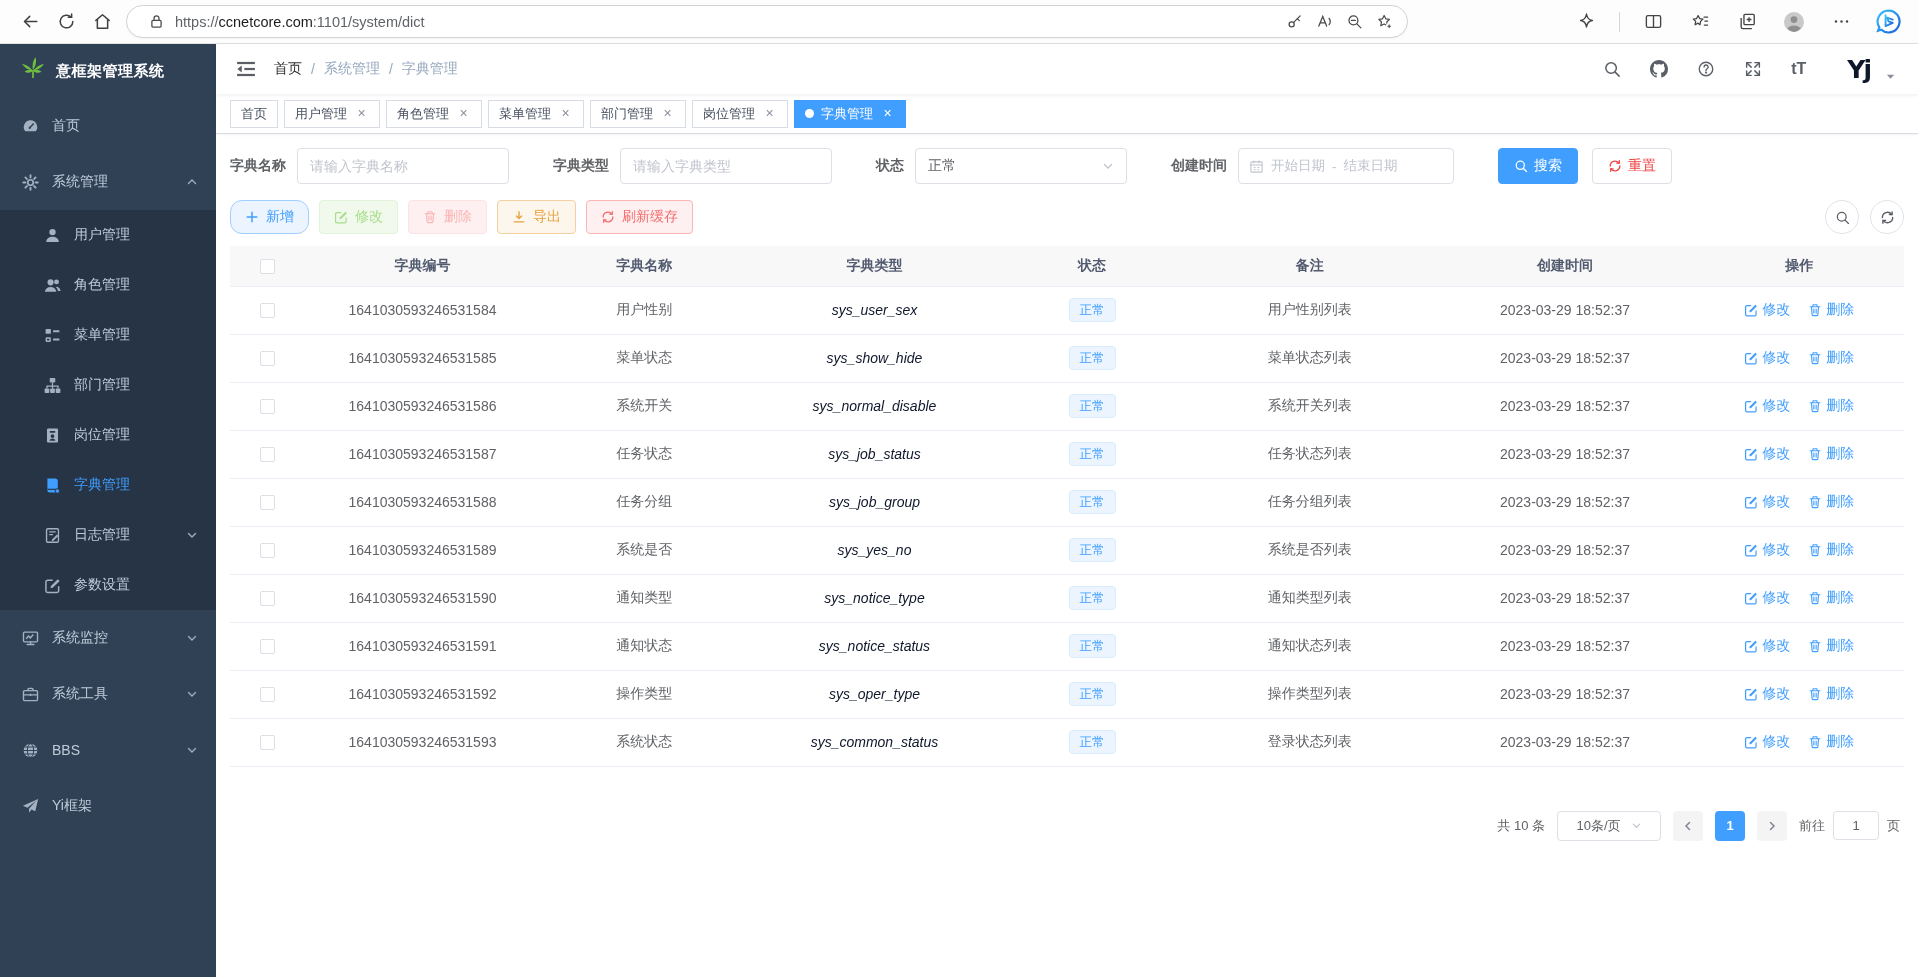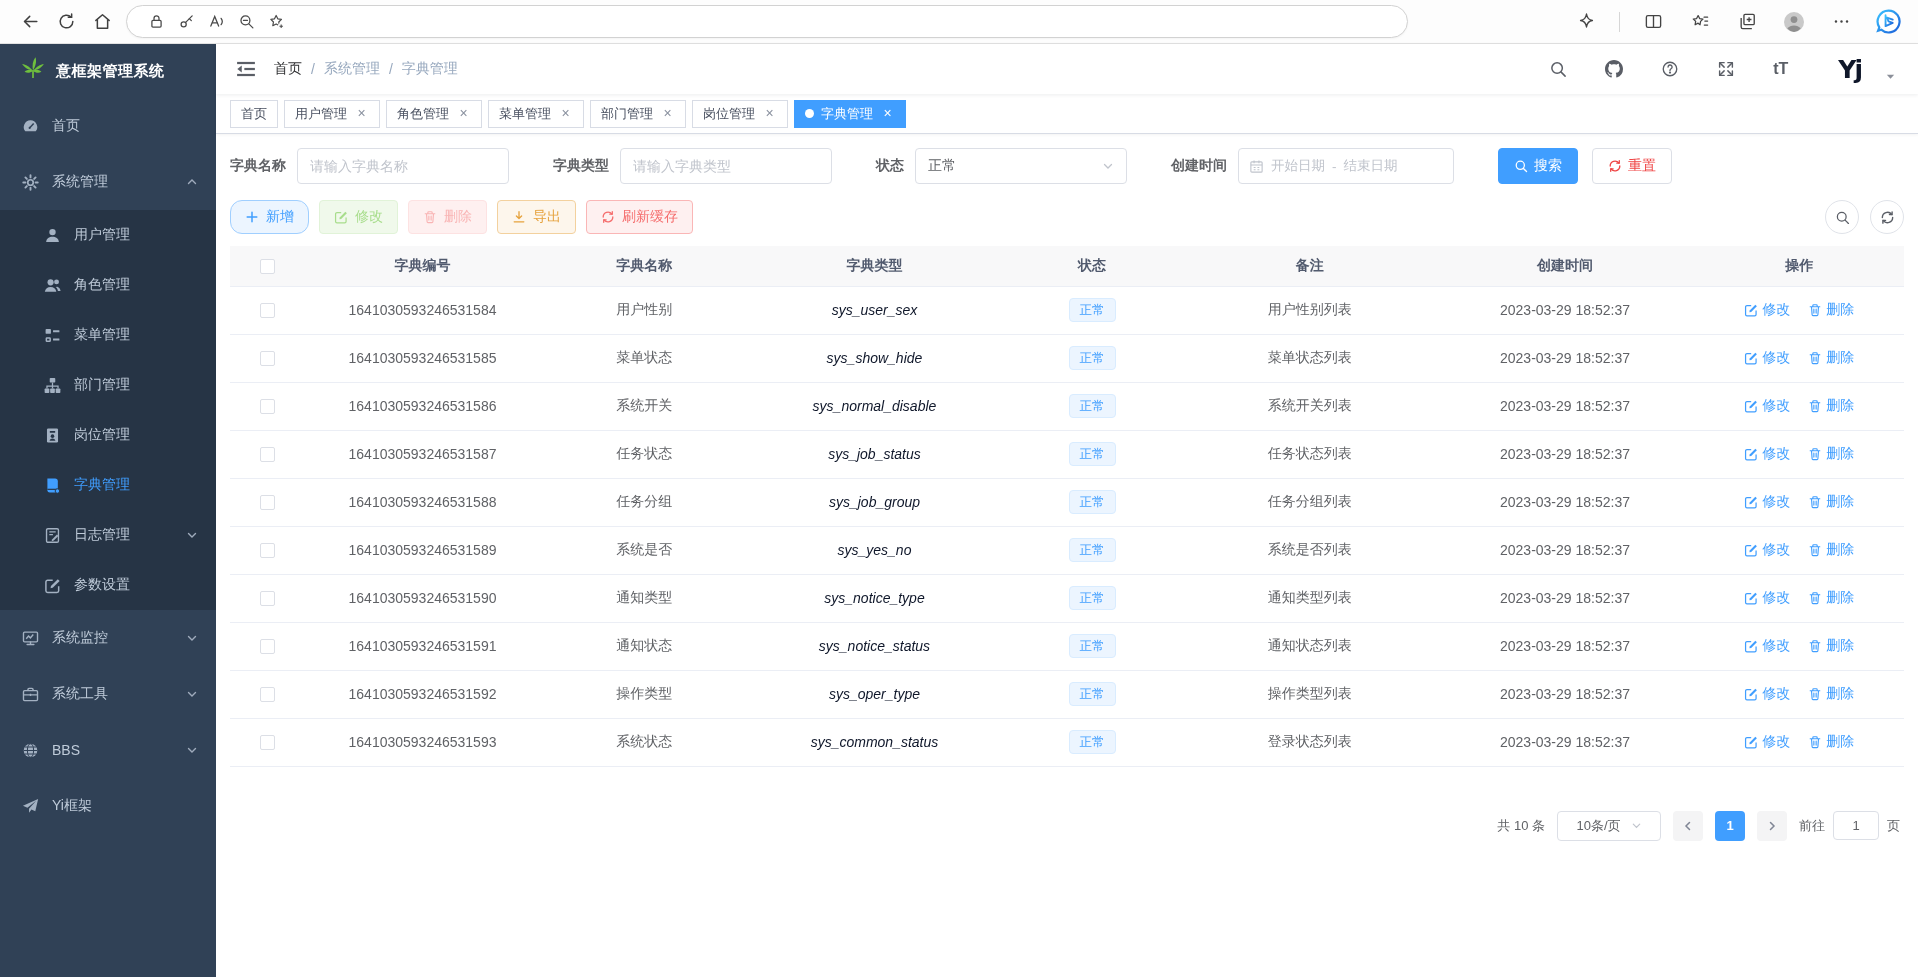--- a/index.html
+++ b/index.html
@@ -51,21 +51,21 @@
 
   
   .navbar{height:50px;display:flex;align-items:center;padding:0 22px 0 20px;
     box-shadow:0 1px 4px rgba(0,21,41,.08);position:relative;z-index:3;background:#fff;}
   .fold-btn{width:20px;height:20px;color:#5a5e66;cursor:pointer;flex:0 0 auto;}
   .fold-btn svg{width:20px;height:20px;}
   .breadcrumb{margin-left:18px;font-size:14px;display:flex;align-items:center;gap:9px;}
   .bc-home{color:#303133;cursor:pointer;}
   .bc-sep{color:#97a8be;}
   .bc-item{color:#97a8be;}
-  .navbar-right{margin-left:auto;display:flex;align-items:center;gap:38px;color:#5a5e66;}
+  .navbar-right{margin-left:auto;display:flex;align-items:center;gap:29px;color:#5a5e66;}
   .nbr-icon{width:18px;height:18px;display:flex;cursor:pointer;color:#5a5e66;}
   .nbr-icon svg{width:100%;height:100%;}
   .text-size{font-size:16px;font-weight:bold;color:#5a5e66;cursor:pointer;line-height:1;}
   .yj-logo{font-weight:900;font-size:25px;color:#0f172a;letter-spacing:-2px;cursor:pointer;
     font-family:"DejaVu Sans","Liberation Sans",sans-serif;margin-left:12px;}
   .caret-sm{width:11px;height:11px;color:#8b8f99;display:flex;margin-left:-14px;margin-top:14px;cursor:pointer;}
   .caret-sm svg{width:100%;height:100%;}
 
   
   .tags-bar{height:40px;display:flex;align-items:center;padding:0 14px;gap:6px;
@@ -166,20 +166,21 @@
       </svg>
     </div>
 
   <div class="address-pill">
     <span class="pill-icon">
         <svg viewBox="0 0 24 24" fill="none" stroke="currentColor" stroke-width="1.8">
           <rect x="5.5" y="10.5" width="13" height="9.5" rx="1.5"></rect>
           <path d="M8.5 10.5V7.5a3.5 3.5 0 0 1 7 0v3"></path>
         </svg>
       </span>
+    <span class="url-text"><span>https://</span><span class="host">ccnetcore.com</span><span>:1101/system/dict</span></span>
     <span class="pill-icon">
         <svg viewBox="0 0 24 24" fill="none" stroke="currentColor" stroke-width="1.8" stroke-linecap="round">
           <circle cx="8" cy="16" r="3.6"></circle>
           <path d="M10.8 13.2 20 4"></path>
           <path d="M16 8l2.8 2.8"></path>
         </svg>
       </span>
     <span class="pill-icon">
         <svg viewBox="0 0 24 24" fill="none" stroke="currentColor" stroke-width="1.8" stroke-linecap="round">
           <path d="M4 18.5 9.5 5l5.5 13.5"></path>

